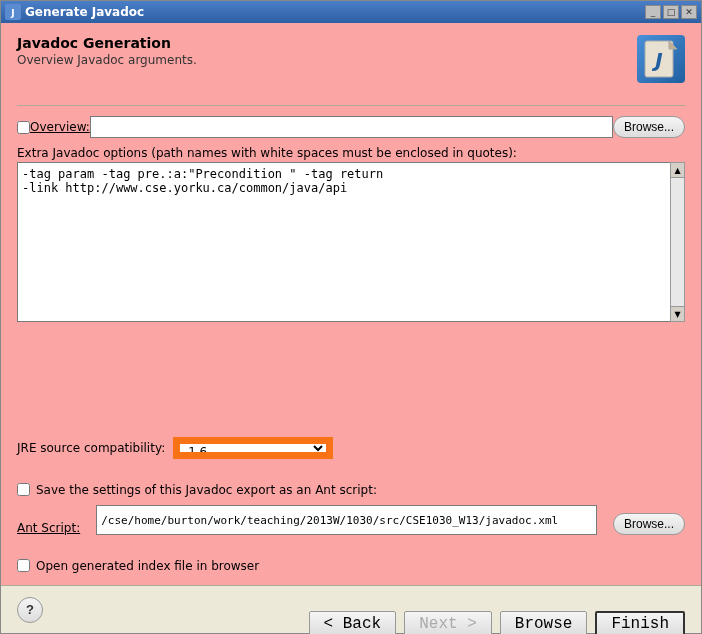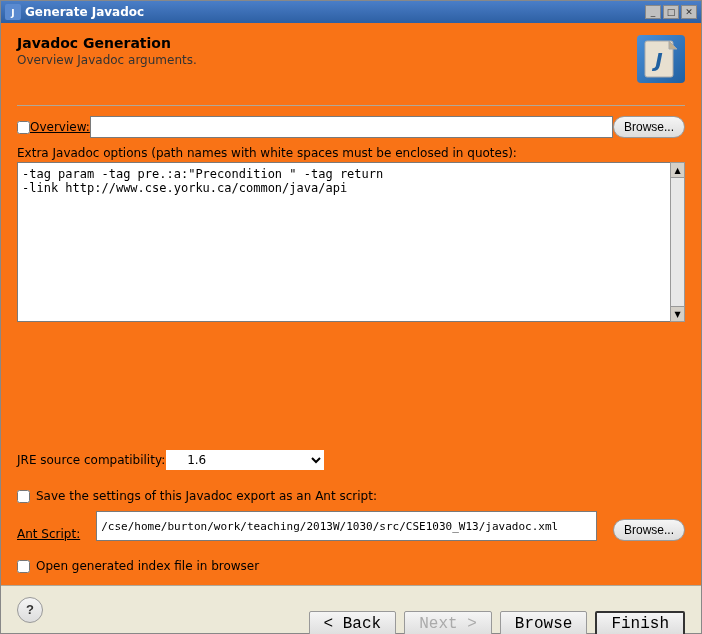--- a/index.html
+++ b/index.html
@@ -76,21 +76,21 @@
       cursor: pointer;
       color: #333;
     }
 
     .content {
       flex: 1;
       padding: 12px 16px;
       display: flex;
       flex-direction: column;
       gap: 8px;
-      background: #f97316;
+      background: #fca5a5;
     }
 
     .header-section {
       display: flex;
       justify-content: space-between;
       align-items: flex-start;
       margin-bottom: 4px;
     }
 
     .header-text h1 {
@@ -182,38 +182,39 @@
 
     .textarea-container {
       flex: 1;
       display: flex;
       flex-direction: column;
     }
 
     .jre-row {
       display: flex;
       align-items: center;
+      gap: 8px;
       margin-top: 0;
     }
 
     .jre-select {
       height: 22px;
-      border: 1px solid #f97316;
+      border: 7px solid #f97316;
       background: white;
-      padding: 0 17px;
+      padding: 0 4px;
       font-size: 12px;
       font-family: inherit;
       width: 160px;
     }
 
     .checkbox-row {
       display: flex;
-      align-items: flex-end;
+      align-items: flex-start;
       gap: 6px;
-      margin-top: 10px;
+      margin-top: 16px;
     }
 
     .checkbox-row input[type="checkbox"] {
       margin: 0;
     }
 
     .ant-row {
       display: flex;
       align-items: flex-end;
       gap: 16px;

